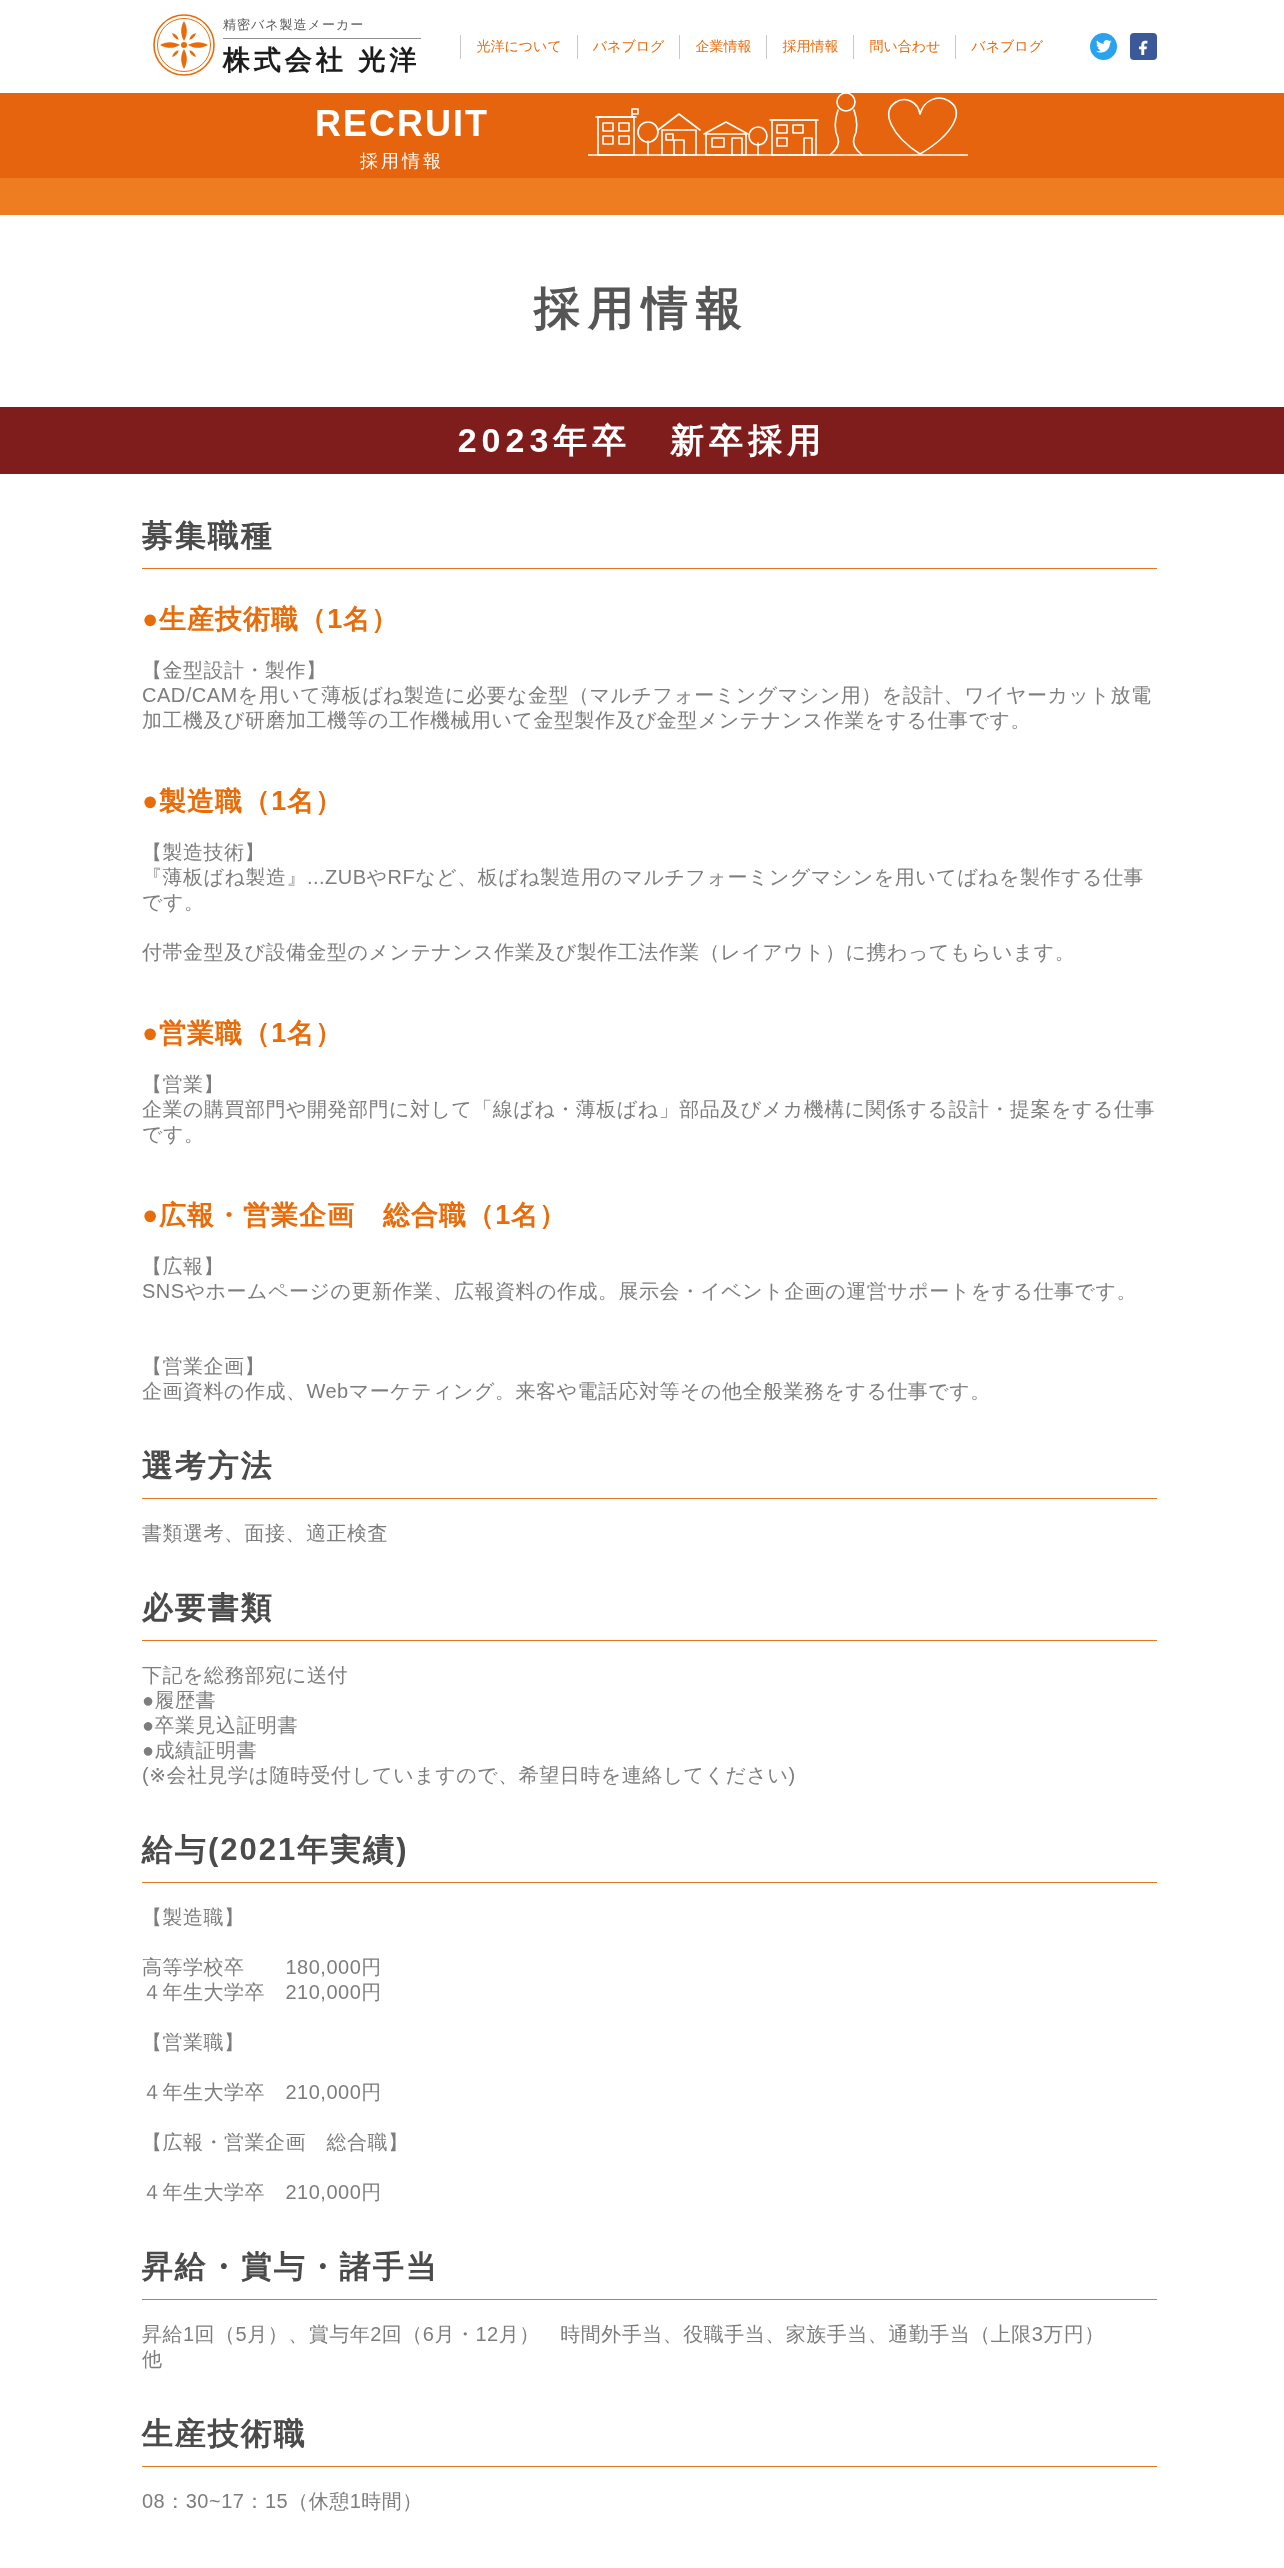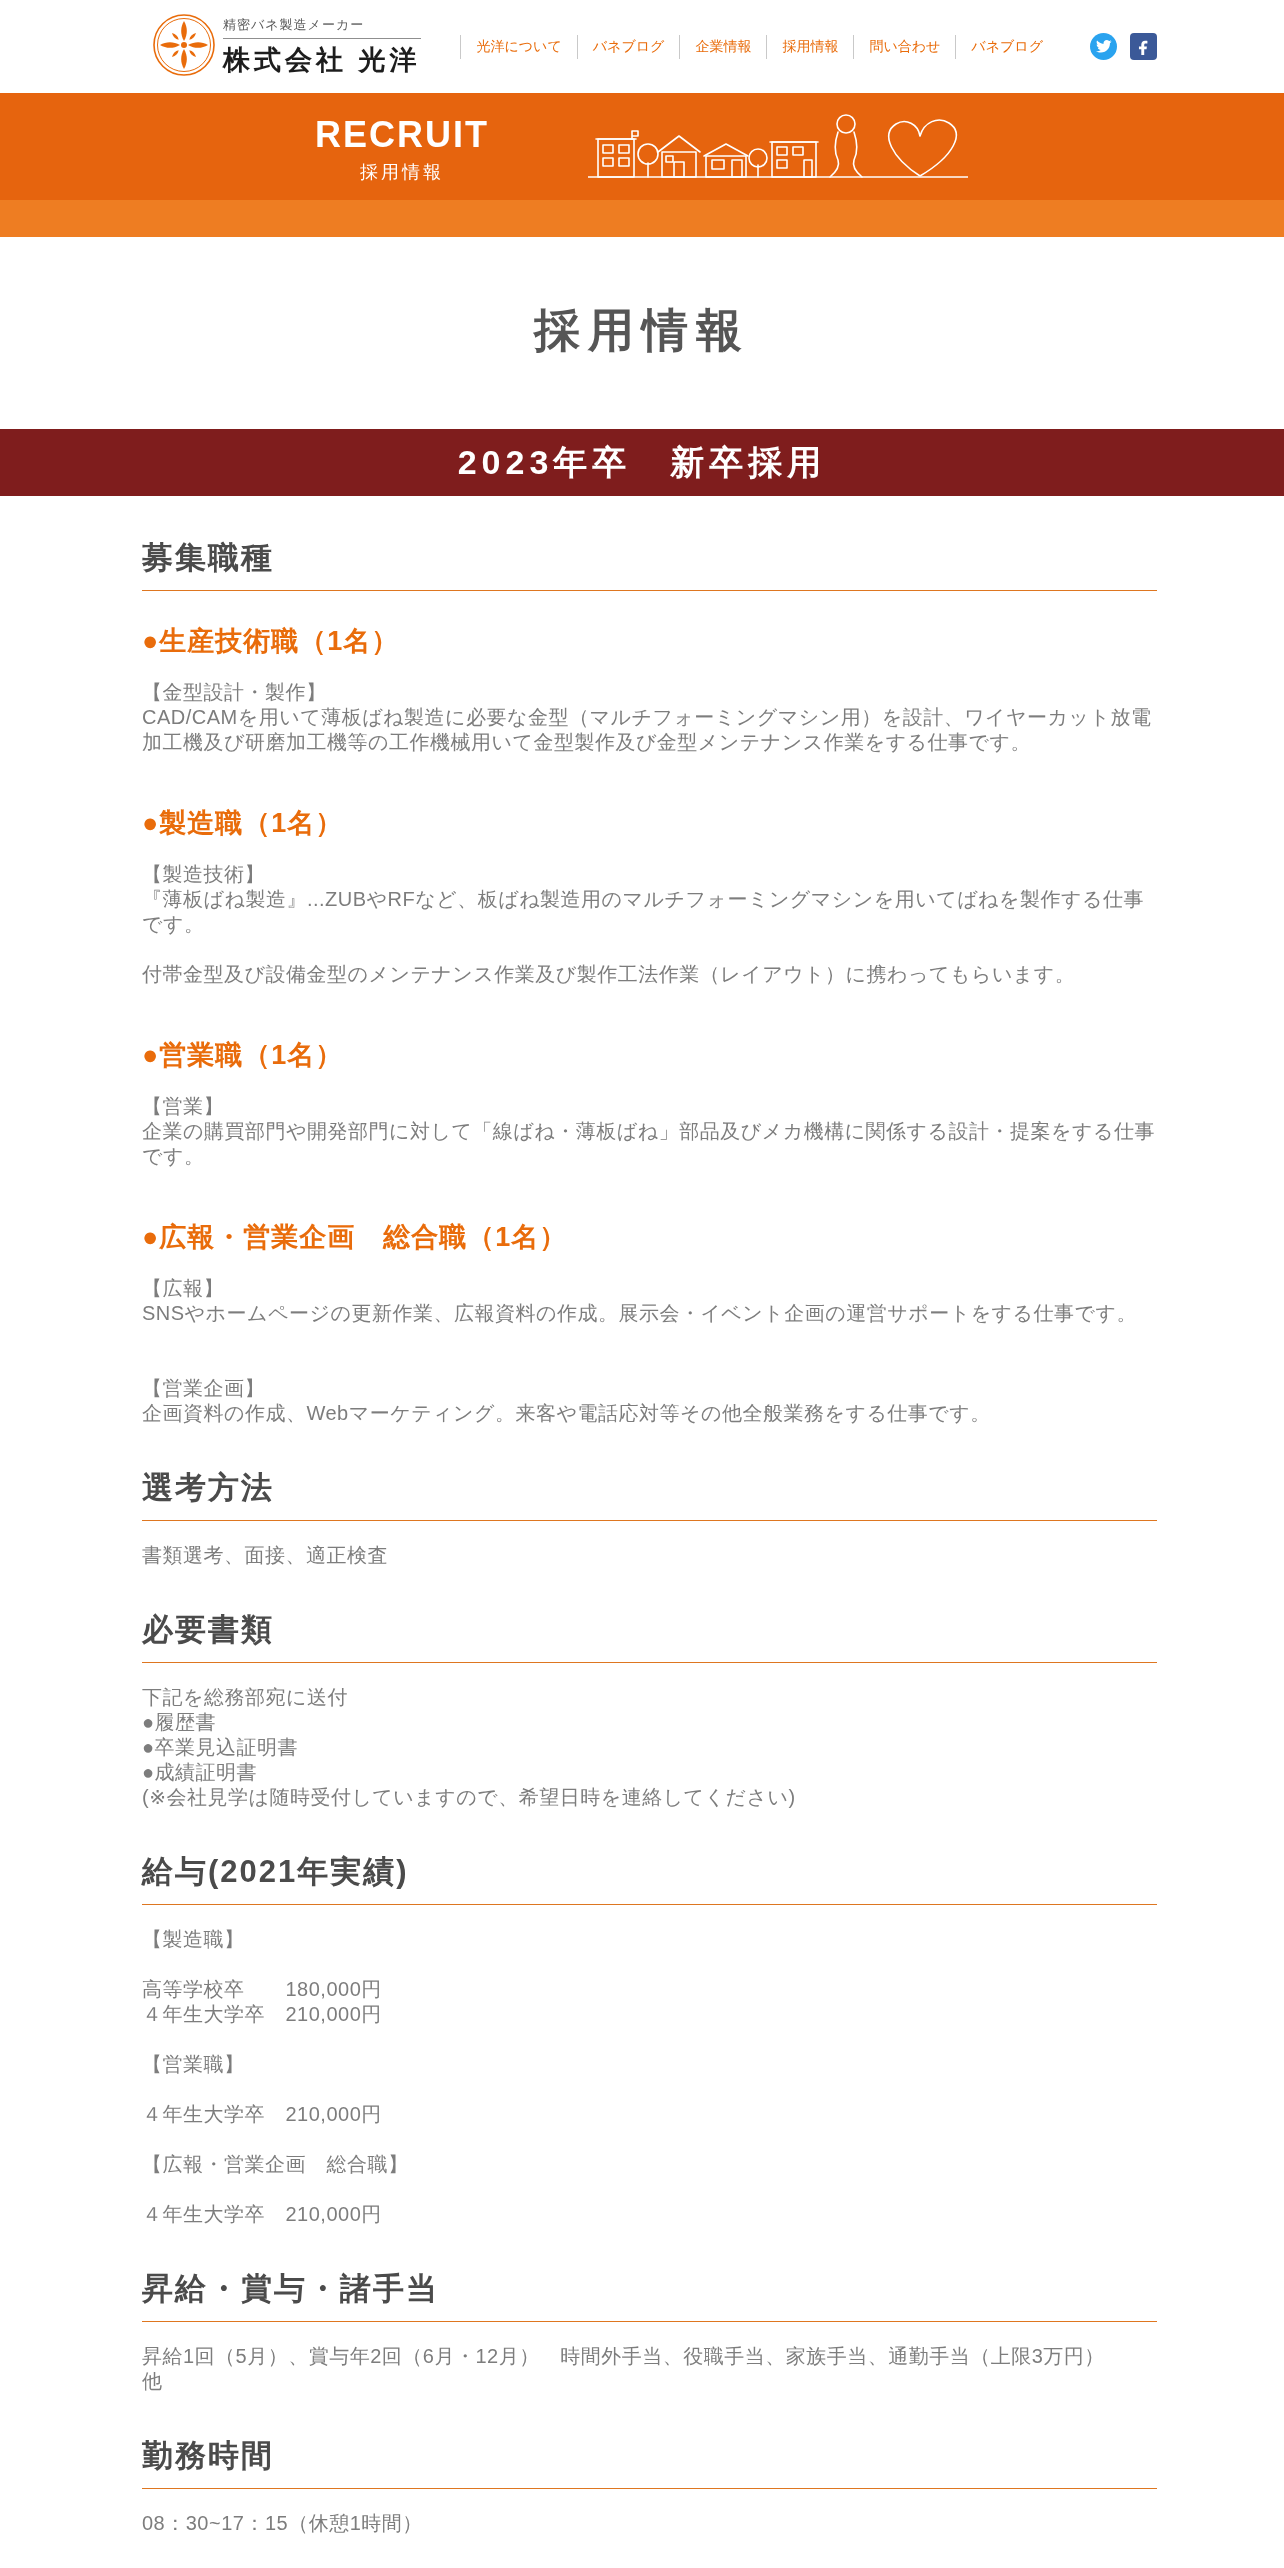--- a/index.html
+++ b/index.html
@@ -18,21 +18,21 @@
   .logo-company{font-size:27px;font-weight:bold;color:#1d1d1d;letter-spacing:4px;white-space:nowrap;}
   .header-right{display:flex;align-items:center;}
   .nav-list{display:flex;margin:8px;padding:0;}
   .nav-item{list-style:none;font-size:14px;color:#e96c0b;padding:3px 15px;
     border-left:1px solid #c9c9c9;cursor:pointer;white-space:nowrap;}
   .social{display:flex;gap:13px;margin-left:24px;align-items:center;}
   .social-btn{width:27px;height:27px;display:flex;align-items:center;justify-content:center;cursor:pointer;}
   .tw{background:#2aa3ef;border-radius:50%;}
   .fb{background:#3b5998;border-radius:4px;}
   
-  .hero-main{height:107px;background:#e6640e;position:relative;}
+  .hero-main{height:85px;background:#e6640e;position:relative;}
   .hero-strip{height:37px;background:#ee7d22;}
   .hero-title{position:absolute;left:292px;top:0;height:100%;width:220px;
     display:flex;flex-direction:column;align-items:center;justify-content:center;
     color:#fff;padding-top:8px;box-sizing:border-box;}
   .hero-en{font-size:36px;font-weight:bold;letter-spacing:2px;line-height:1;}
   .hero-ja{font-size:18px;margin-top:7px;letter-spacing:3px;}
   .hero-art{position:absolute;left:588px;bottom:2px;}
   
   .page-title{margin:63px 0 0;text-align:center;font-size:46px;font-weight:bold;
     color:#565656;letter-spacing:8px;}
@@ -176,16 +176,16 @@
     </section>
     <section class="content-section">
       <h2 class="section-heading">給与(2021年実績)</h2>
       <p class="paragraph"><span>【製造職】</span><br><span></span><br><span>高等学校卒　　180,000円</span><br><span>４年生大学卒　210,000円</span><br><span></span><br><span>【営業職】</span><br><span></span><br><span>４年生大学卒　210,000円</span><br><span></span><br><span>【広報・営業企画　総合職】</span><br><span></span><br><span>４年生大学卒　210,000円</span></p>
     </section>
     <section class="content-section">
       <h2 class="section-heading">昇給・賞与・諸手当</h2>
       <p class="paragraph"><span>昇給1回（5月）、賞与年2回（6月・12月）　時間外手当、役職手当、家族手当、通勤手当（上限3万円）　　他</span></p>
     </section>
     <section class="content-section">
-      <h2 class="section-heading">勤務時間</h2>
+      <h2 class="section-heading">生産技術職</h2>
       <p class="paragraph"><span>08：30~17：15（休憩1時間）</span></p>
     </section>
   </main>
 
 </body></html>

